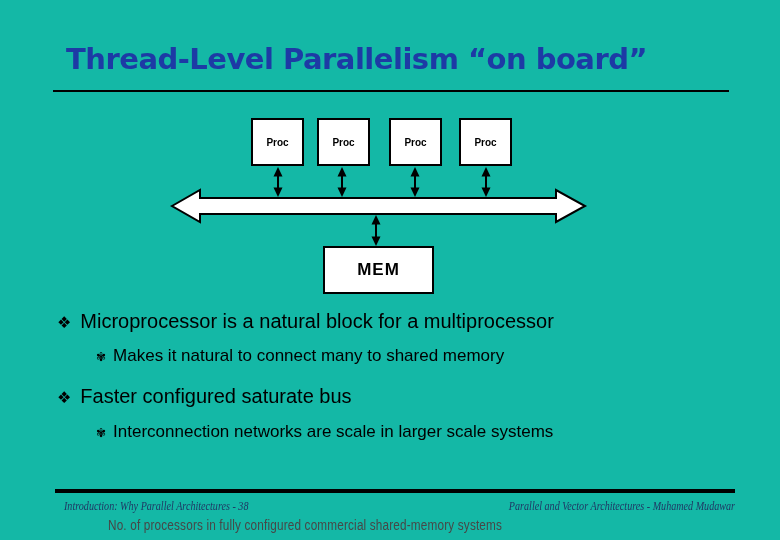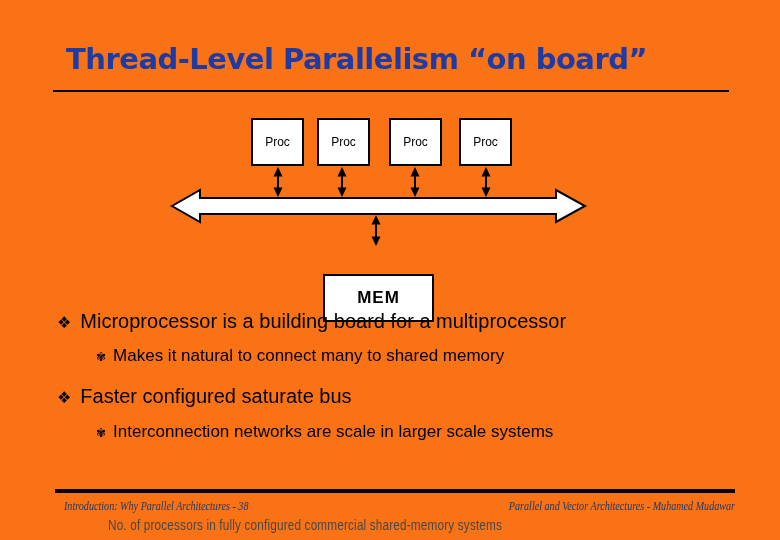--- a/index.html
+++ b/index.html
@@ -1,44 +1,44 @@
 <!DOCTYPE html>
 <html><head>
 <meta charset="utf-8">
 <style>
   html,body{margin:0;padding:0;background:#ffffff;}
   .slide{
     position:relative;
     width:780px;height:540px;
-    background:#f97316;
+    background:#14b8a6;
     overflow:hidden;
     font-family:"Liberation Sans", sans-serif;
   }
   .page-title{
     position:absolute;left:66px;top:41px;
     font-family:"DejaVu Sans", sans-serif;
     font-weight:bold;font-size:29px;line-height:1.25;
     color:#1d3aa5;white-space:nowrap;letter-spacing:-0.5px;
   }
   .title-underline{
     position:absolute;left:53px;top:90px;width:676px;height:2px;
     background:#000000;
   }
   .proc-box{
     position:absolute;top:118px;width:53px;height:48px;
     box-sizing:border-box;border:2px solid #000000;background:#ffffff;
     display:flex;align-items:center;justify-content:center;
-    font-weight:normal;font-size:12px;color:#000000;
+    font-weight:bold;font-size:10px;color:#000000;
   }
   .proc-1{left:251px}.proc-2{left:317px}.proc-3{left:389px}.proc-4{left:459px}
   .mem-box{
     position:absolute;left:323px;top:246px;width:111px;height:48px;
     box-sizing:border-box;border:2px solid #000000;background:#ffffff;
     display:flex;align-items:center;justify-content:center;
-    font-weight:bold;font-size:17px;color:#000000;letter-spacing:1px;margin-top:28px;
+    font-weight:bold;font-size:17px;color:#000000;letter-spacing:1px;
   }
   .arrow-layer{position:absolute;left:0;top:0;pointer-events:none;}
   .bullet,.subbullet{
     position:absolute;white-space:nowrap;color:#000000;
     display:flex;align-items:center;
   }
   .bullet{left:57px;font-size:20px;}
   .subbullet{left:96px;font-size:17px;}
   .bullet .marker{font-size:16px;margin-right:9px;position:relative;top:1px;}
   .subbullet .marker{font-size:12px;margin-right:7px;position:relative;top:1px;}
@@ -111,21 +111,21 @@
       <polygon points="376,246 371.5,236.5 380.5,236.5" stroke="none"></polygon>
     </g>
   </svg>
 
   <div class="mem-box">
     <span>MEM</span>
   </div>
 
   <div class="bullet b1">
     <span class="marker">❖</span>
-    <span class="text">Microprocessor is a building board for a multiprocessor</span>
+    <span class="text">Microprocessor is a natural block for a multiprocessor</span>
   </div>
   <div class="subbullet sb1">
     <span class="marker">✾</span>
     <span class="text">Makes it natural to connect many to shared memory</span>
   </div>
   <div class="bullet b2">
     <span class="marker">❖</span>
     <span class="text">Faster configured saturate bus</span>
   </div>
   <div class="subbullet sb2">

